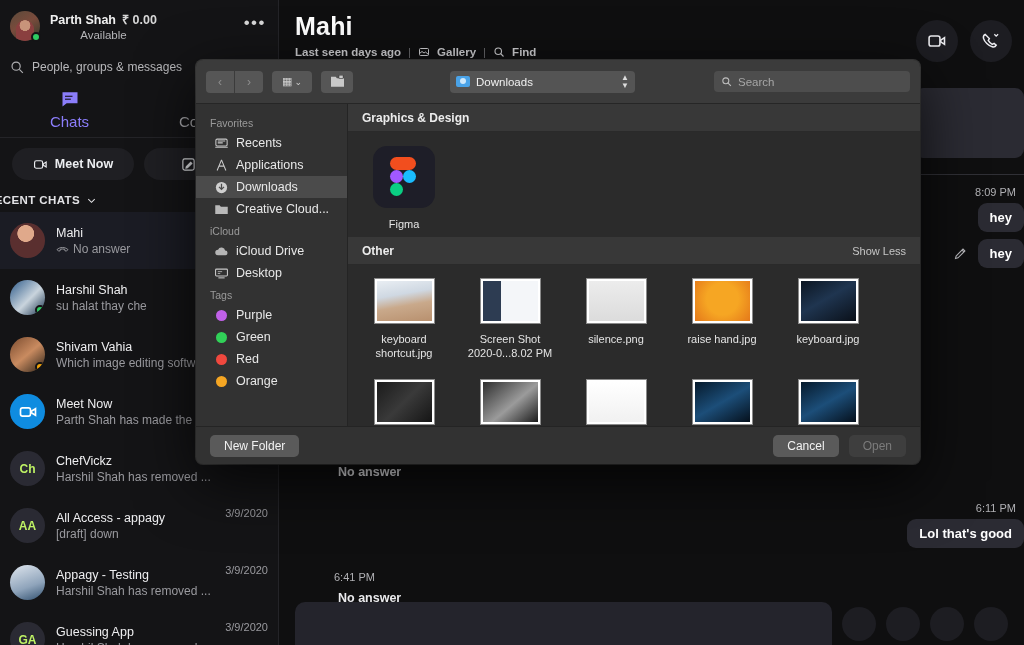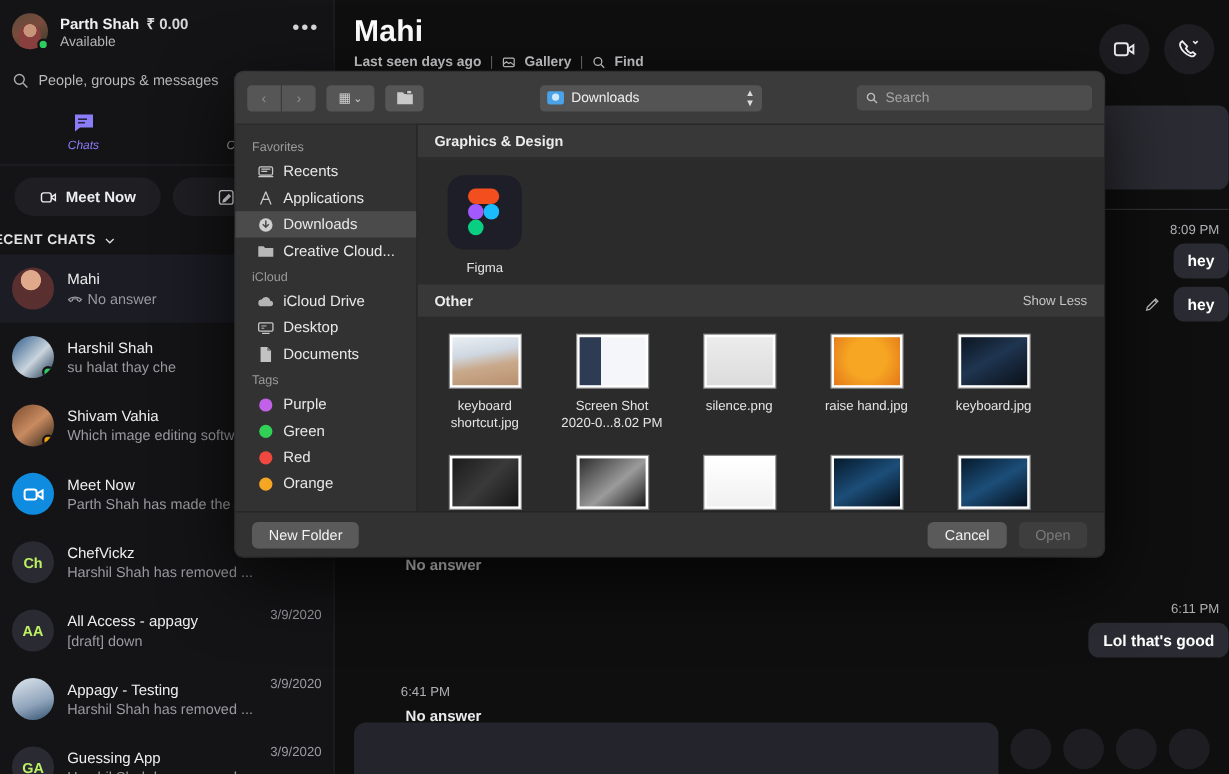--- a/index.html
+++ b/index.html
@@ -29,38 +29,38 @@
     content:""; position:absolute; left:6px; top:9px; width:18px; height:22px;
     background: radial-gradient(circle at 50% 25%, #c8947a 0 28%, #8a3f3f 30% 100%);
     border-radius: 9px 9px 0 0;
   }
   .presence {
     position:absolute; right:-1px; bottom:-1px; width:10px; height:10px;
     border-radius:50%; background:#2ecc62; border:2px solid #141416;
   }
   .profile-name { font-size: 12.5px; color:#efefef; font-weight:700; margin-left:10px; }
   .profile-bal { font-size: 12.5px; color:#d8d8d8; font-weight:700; margin-left:6px;}
-  .profile-status { font-size:11.5px; color:#b5b5b8; margin-left:10px; margin-top:1px;}
+  .profile-status { font-size:11.5px; color:#b5b5b8; margin-left:10px; margin-top:1px;text-align:center;}
   .profile-texts { display:flex; flex-direction:column; justify-content:center; }
   .dots-btn {
     margin-left:auto; color:#d8d8d8; font-size:17px; letter-spacing:1.5px;
     line-height: 8px; padding-bottom:6px; cursor:pointer;
   }
 
   .search-row {
     display:flex; align-items:center; height:30px; margin: 0 0 0 0; padding:0 10px;
     background:#141416;
   }
   .search-ico { width:14px; height:14px; flex:0 0 14px; opacity:.85;}
   .search-ph { font-size:12px; color:#b8b8bb; margin-left:8px;}
 
   .navtabs { display:flex; height:56px; border-bottom:1px solid #242428; }
   .navtab { flex:1; display:flex; flex-direction:column; align-items:center;
             justify-content:center; gap:4px; cursor:pointer;}
-  .navtab .lbl { font-size:10px; color:#a8a8ac;font-style:italic; }
+  .navtab .lbl { font-size:15px; color:#a8a8ac; }
   .navtab.active .lbl { color:#8b7dfa; }
   .navtab svg { width:20px; height:20px; }
 
   .actionrow { display:flex; gap:10px; padding:10px 12px 8px; }
   .pill {
     flex:1; height:32px; border-radius:16px; background:#1f1f23;
     display:flex; align-items:center; justify-content:center; gap:7px;
     color:#eceef1; font-size:12.5px; font-weight:600; cursor:pointer;
     white-space:nowrap; overflow:hidden;
   }
@@ -498,29 +498,20 @@
           <div class="side-item">
             <span class="ic">
               <svg viewBox="0 0 24 24" fill="none" stroke="#c9c9c9" stroke-width="1.7">
                 <rect x="2.5" y="5" width="19" height="11" rx="1.5"></rect>
                 <path d="M7 19h10"></path>
                 <path d="M6 12h4M6 9h7" stroke-width="1.2"></path>
               </svg>
             </span>
             <span>Desktop</span>
           </div>
-          <div class="side-item">
-            <span class="ic">
-              <svg viewBox="0 0 24 24" fill="#c2c2c2">
-                <path d="M5 2h9l5 5v15H5z"></path>
-                <path d="M14 2v5h5" fill="#6f6f6f"></path>
-              </svg>
-            </span>
-            <span>Documents</span>
-          </div>
           <div class="side-grp">Tags</div>
           <div class="side-item">
             <span class="ic">
               <span class="tag-dot" style="background: rgb(192, 97, 232);"></span>
             </span>
             <span>Purple</span>
           </div>
           <div class="side-item">
             <span class="ic">
               <span class="tag-dot" style="background: rgb(49, 209, 88);"></span>

